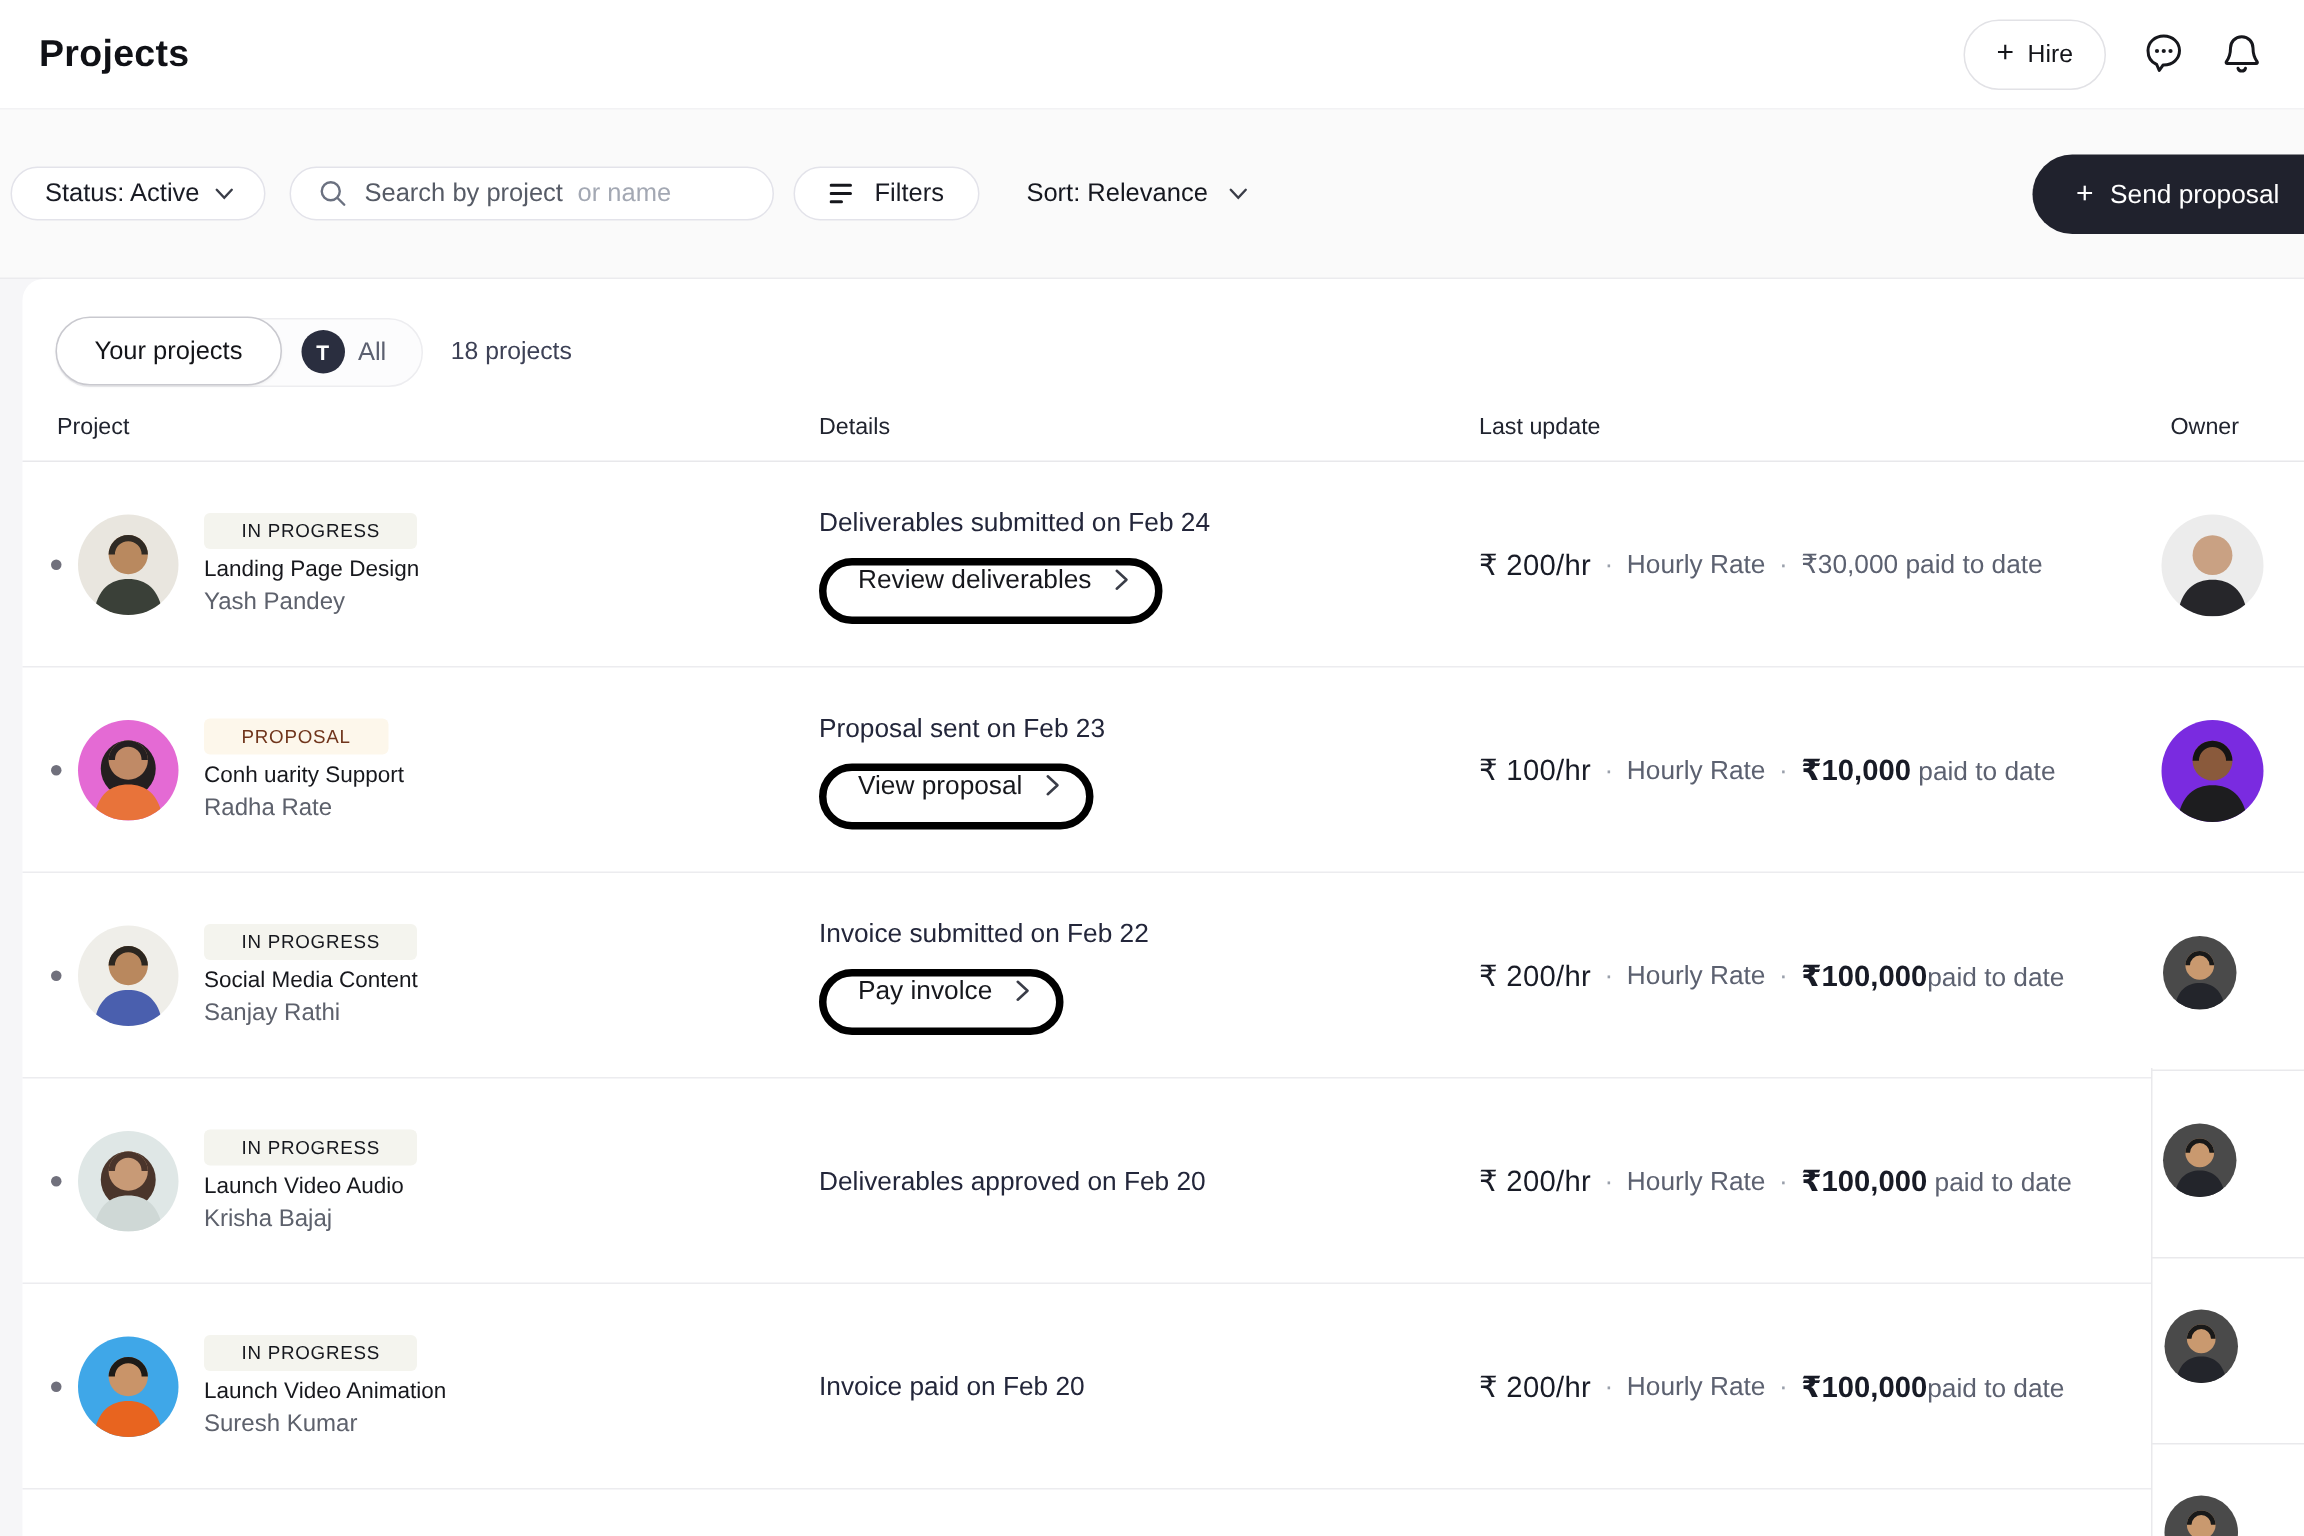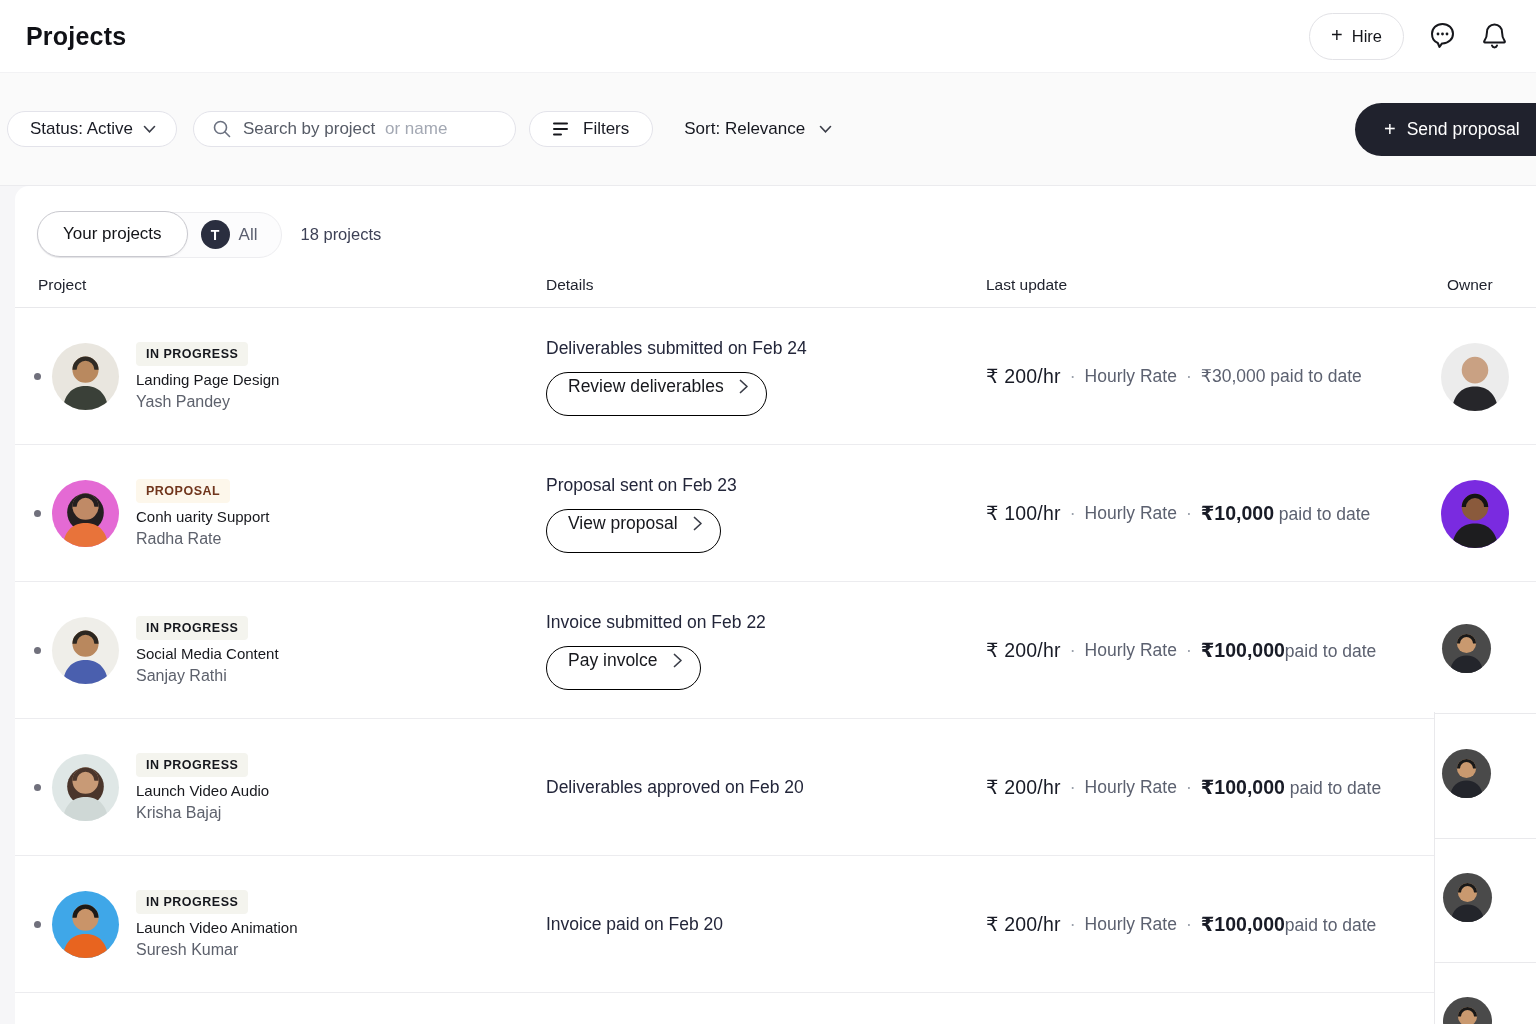--- a/index.html
+++ b/index.html
@@ -55,29 +55,29 @@
   .h-project { padding-left:23px; }
   .h-owner { padding-left:6px; }
   .row { display:grid; grid-template-columns:531px 440px 455px auto; height:137px; position:relative; }
   .row::after { content:""; position:absolute; left:0; right:0; bottom:0; height:1px; background:#ececef; }
   .row.short-divider::after { right:102px; }
   .cell-project { display:flex; align-items:center; padding-left:19px; }
   .row-dot { width:7px; height:7px; border-radius:50%; background:#70707c; margin-right:11px; flex:0 0 auto; }
   .avatar { display:block; border-radius:50%; overflow:hidden; flex:0 0 auto; }
   .proj-avatar { width:67px; height:67px; margin-right:17px; }
   .proj-info { display:flex; flex-direction:column; align-items:flex-start; }
-  .badge { font-size:12.5px; font-weight:700; letter-spacing:.5px; padding:5px 10px;
+  .badge { font-size:12.5px; font-weight:400; letter-spacing:.5px; padding:5px 25px;
     border-radius:4px; background:#f4f4ee; color:#15171d; white-space:nowrap; }
   .badge-proposal { background:#fdf7eb; color:#70351c; }
   .proj-title { font-size:15px; font-weight:500; color:#17181d; margin-top:5px; cursor:pointer; }
   .proj-person { font-size:16px; color:#5d616c; margin-top:5px; }
   .cell-update { padding-top:30px; font-size:17.5px; color:#23263a; }
   .cell-update.centered { display:flex; align-items:center; padding-top:0; }
   .action-btn { margin-top:13px; display:inline-flex; align-items:center; gap:15px; height:44px;
-    padding:0 17px 15px 21px; border:1px solid #000000; border-radius:22px; background:#fff;
+    padding:0 17px 15px 21px; border:5px solid #000000; border-radius:22px; background:#fff;
     font-size:17.5px; color:#16171c; cursor:pointer; }
   .cell-details { display:flex; align-items:center; font-size:17.5px; color:#5c6170; }
   .rate { font-size:19.5px; color:#181b26; font-weight:500; letter-spacing:.2px; }
   .dot-sep { color:#9aa0ab; margin:0 9px; }
   .paid-amount { }
   .paid-amount.bold { color:#181b26; font-weight:600; font-size:19.5px; }
   .cell-owner { display:flex; align-items:center; }
   .owner-avatar { width:68px; height:68px; }
   
   .strip-vline { position:absolute; left:1434px; top:712px; bottom:0; width:1px; background:#e9e9ec; }

